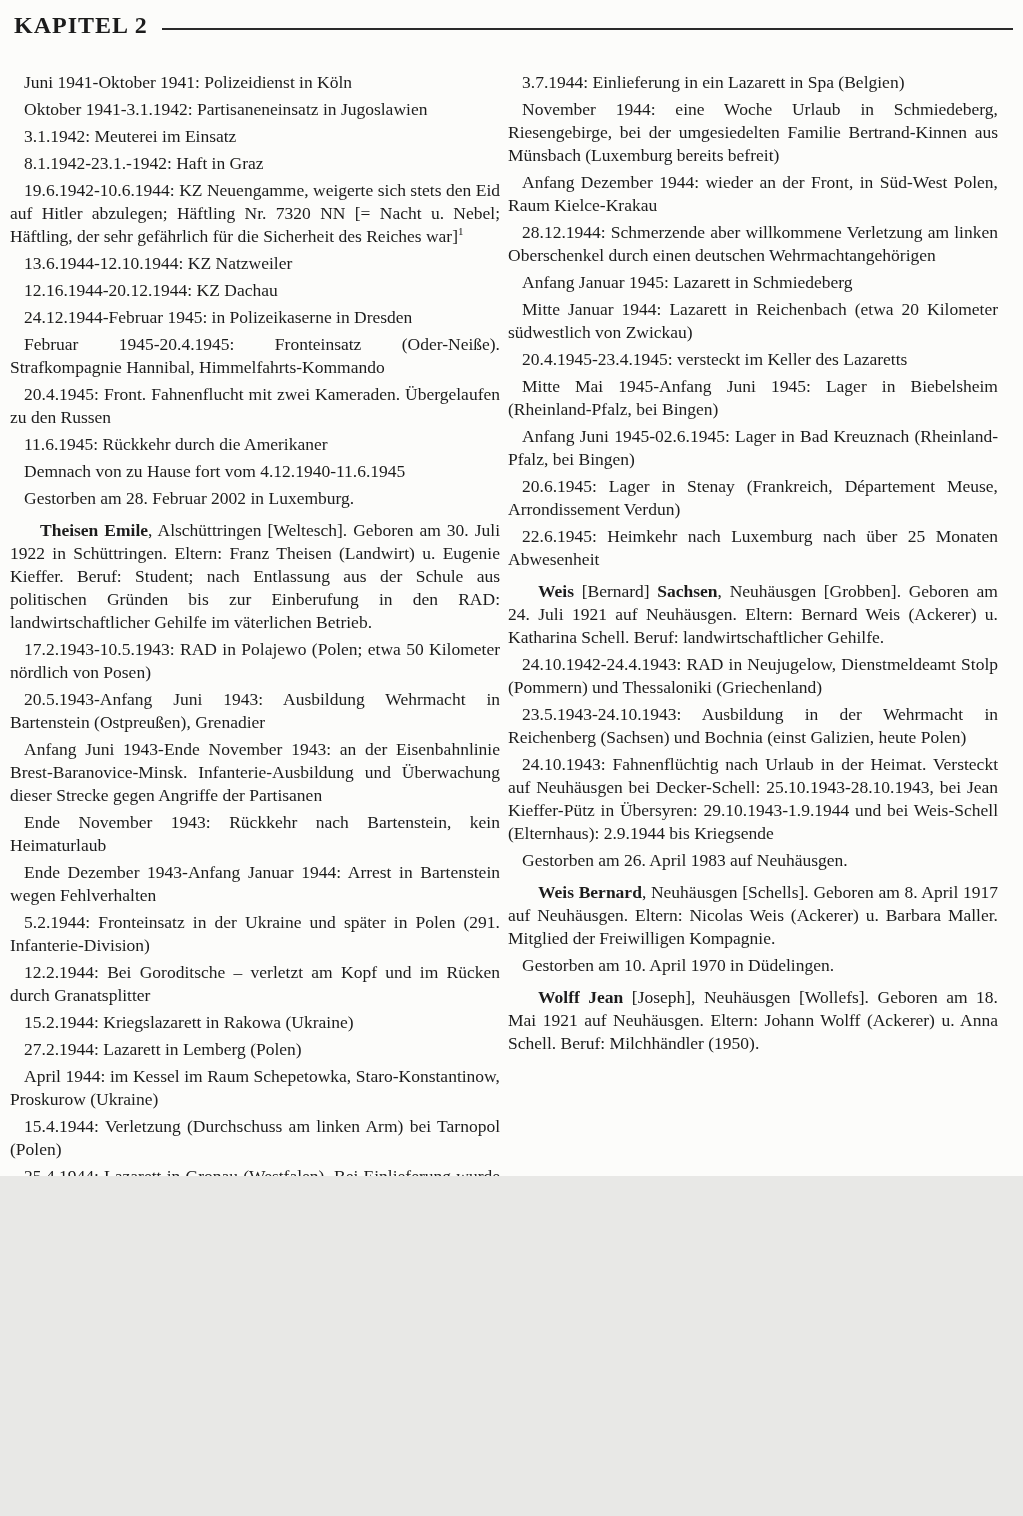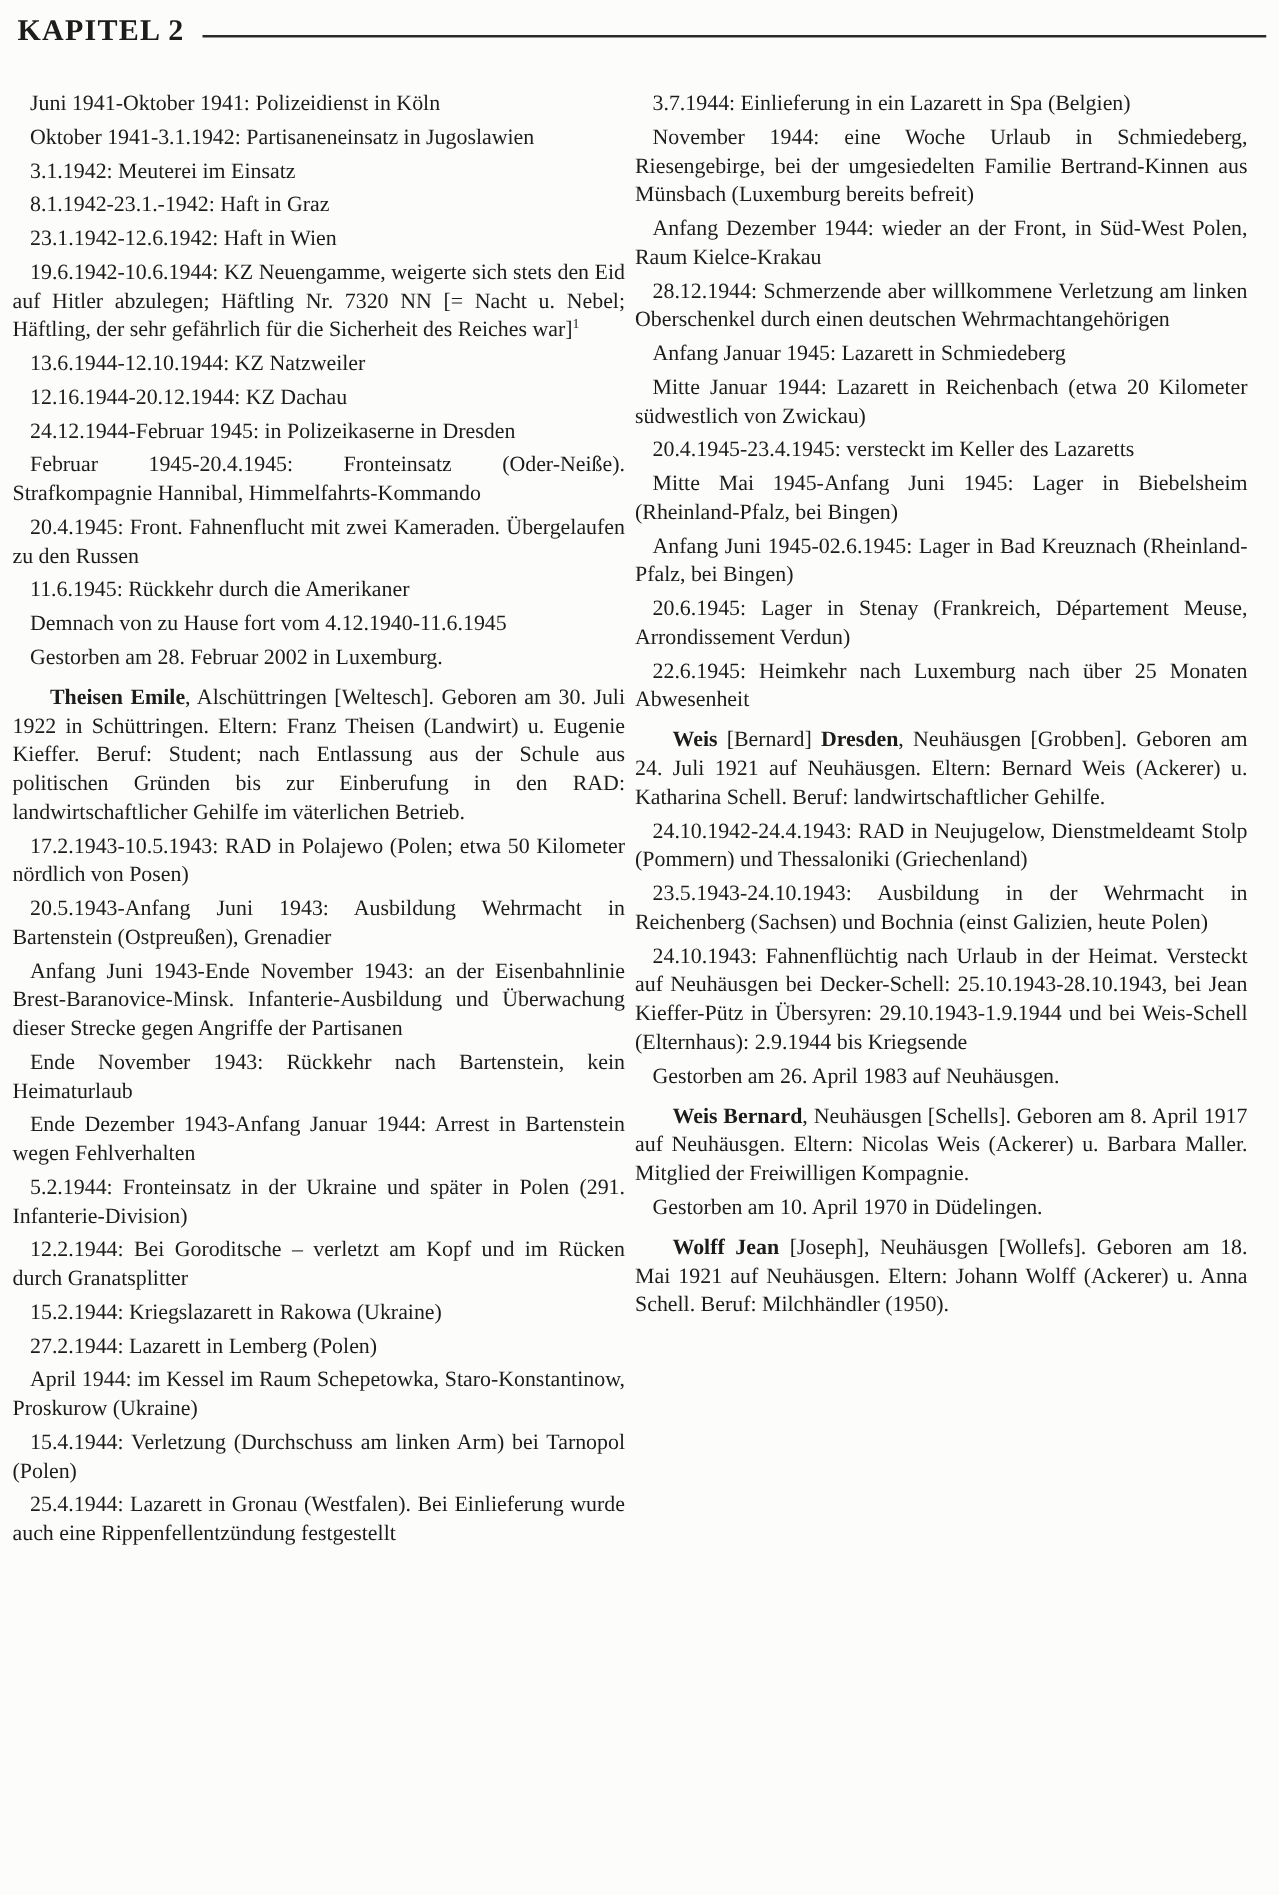--- a/index.html
+++ b/index.html
@@ -3,21 +3,21 @@
 <meta charset="utf-8">
 <style>
   html, body {
     margin: 0;
     padding: 0;
     background: #e8e8e6;
   }
   .page {
     position: relative;
     width: 1023px;
-    height: 1516px;
+    height: 1176px;
     margin: 0 auto;
     background: #fcfcfa;
     color: #1c1c1c;
     font-family: "Liberation Serif", "DejaVu Serif", serif;
     overflow: hidden;
     box-sizing: border-box;
     padding: 10px 10px 0 10px;
   }
   .chapter-header {
     display: flex;
@@ -78,21 +78,20 @@
     <span class="chapter-title">KAPITEL 2</span>
     <div class="chapter-rule"></div>
   </div>
 
   <div class="columns">
     <div class="col" lang="de">
         <p class="entry"><span>Juni 1941-Oktober 1941: Polizeidienst in Köln</span></p>
         <p class="entry"><span>Oktober 1941-3.1.1942: Partisaneneinsatz in Jugoslawien</span></p>
         <p class="entry"><span>3.1.1942: Meuterei im Einsatz</span></p>
         <p class="entry"><span>8.1.1942-23.1.-1942: Haft in Graz</span></p>
-        <p class="entry"><span>23.1.1942-12.6.1942: Haft in Wien</span></p>
         <p class="entry"><span>19.6.1942-10.6.1944: KZ Neuengamme, weigerte sich stets den Eid auf Hitler abzulegen; Häftling Nr. 7320 NN [= Nacht u. Nebel; Häftling, der sehr gefährlich für die Sicherheit des Reiches war]</span><sup>1</sup></p>
         <p class="entry"><span>13.6.1944-12.10.1944: KZ Natzweiler</span></p>
         <p class="entry"><span>12.16.1944-20.12.1944: KZ Dachau</span></p>
         <p class="entry"><span>24.12.1944-Februar 1945: in Polizeikaserne in Dresden</span></p>
         <p class="entry"><span>Februar 1945-20.4.1945: Fronteinsatz (Oder-Neiße). Strafkompagnie Hannibal, Himmelfahrts-Kommando</span></p>
         <p class="entry"><span>20.4.1945: Front. Fahnenflucht mit zwei Kameraden. Übergelaufen zu den Russen</span></p>
         <p class="entry"><span>11.6.1945: Rückkehr durch die Amerikaner</span></p>
         <p class="entry"><span>Demnach von zu Hause fort vom 4.12.1940-11.6.1945</span></p>
         <p class="entry"><span>Gestorben am 28. Februar 2002 in Luxemburg.</span></p>
         <p class="bio"><span class="bold">Theisen Emile</span><span>, Alschüttringen [Weltesch]. Geboren am 30. Juli 1922 in Schüttringen. Eltern: Franz Theisen (Landwirt) u. Eugenie Kieffer. Beruf: Student; nach Entlassung aus der Schule aus politischen Gründen bis zur Einberufung in den RAD: landwirtschaftlicher Gehilfe im väterlichen Betrieb.</span></p>
@@ -114,21 +113,21 @@
         <p class="entry"><span>November 1944: eine Woche Urlaub in Schmiedeberg, Riesengebirge, bei der umgesiedelten Familie Bertrand-Kinnen aus Münsbach (Luxemburg bereits befreit)</span></p>
         <p class="entry"><span>Anfang Dezember 1944: wieder an der Front, in Süd-West Polen, Raum Kielce-Krakau</span></p>
         <p class="entry"><span>28.12.1944: Schmerzende aber willkommene Verletzung am linken Oberschenkel durch einen deutschen Wehrmachtangehörigen</span></p>
         <p class="entry"><span>Anfang Januar 1945: Lazarett in Schmiedeberg</span></p>
         <p class="entry"><span>Mitte Januar 1944: Lazarett in Reichenbach (etwa 20 Kilometer südwestlich von Zwickau)</span></p>
         <p class="entry"><span>20.4.1945-23.4.1945: versteckt im Keller des Lazaretts</span></p>
         <p class="entry"><span>Mitte Mai 1945-Anfang Juni 1945: Lager in Biebelsheim (Rheinland-Pfalz, bei Bingen)</span></p>
         <p class="entry"><span>Anfang Juni 1945-02.6.1945: Lager in Bad Kreuznach (Rheinland-Pfalz, bei Bingen)</span></p>
         <p class="entry"><span>20.6.1945: Lager in Stenay (Frankreich, Département Meuse, Arrondissement Verdun)</span></p>
         <p class="entry"><span>22.6.1945: Heimkehr nach Luxemburg nach über 25 Monaten Abwesenheit</span></p>
-        <p class="bio"><span class="bold">Weis</span><span> [Bernard] </span><span class="bold">Dresden</span><span>, Neuhäusgen [Grobben]. Geboren am 24. Juli 1921 auf Neuhäusgen. Eltern: Bernard Weis (Ackerer) u. Katharina Schell. Beruf: landwirtschaftlicher Gehilfe.</span></p>
+        <p class="bio"><span class="bold">Weis</span><span> [Bernard] </span><span class="bold">Sachsen</span><span>, Neuhäusgen [Grobben]. Geboren am 24. Juli 1921 auf Neuhäusgen. Eltern: Bernard Weis (Ackerer) u. Katharina Schell. Beruf: landwirtschaftlicher Gehilfe.</span></p>
         <p class="entry"><span>24.10.1942-24.4.1943: RAD in Neujugelow, Dienstmeldeamt Stolp (Pommern) und Thessaloniki (Griechenland)</span></p>
         <p class="entry"><span>23.5.1943-24.10.1943: Ausbildung in der Wehrmacht in Reichenberg (Sachsen) und Bochnia (einst Galizien, heute Polen)</span></p>
         <p class="entry"><span>24.10.1943: Fahnenflüchtig nach Urlaub in der Heimat. Versteckt auf Neuhäusgen bei Decker-Schell: 25.10.1943-28.10.1943, bei Jean Kieffer-Pütz in Übersyren: 29.10.1943-1.9.1944 und bei Weis-Schell (Elternhaus): 2.9.1944 bis Kriegsende</span></p>
         <p class="entry"><span>Gestorben am 26. April 1983 auf Neuhäusgen.</span></p>
         <p class="bio"><span class="bold">Weis Bernard</span><span>, Neuhäusgen [Schells]. Geboren am 8. April 1917 auf Neuhäusgen. Eltern: Nicolas Weis (Ackerer) u. Barbara Maller. Mitglied der Freiwilligen Kompagnie.</span></p>
         <p class="entry"><span>Gestorben am 10. April 1970 in Düdelingen.</span></p>
         <p class="bio"><span class="bold">Wolff Jean</span><span> [Joseph], Neuhäusgen [Wollefs]. Geboren am 18. Mai 1921 auf Neuhäusgen. Eltern: Johann Wolff (Ackerer) u. Anna Schell. Beruf: Milchhändler (1950).</span></p>
       </div>
   </div>
 

